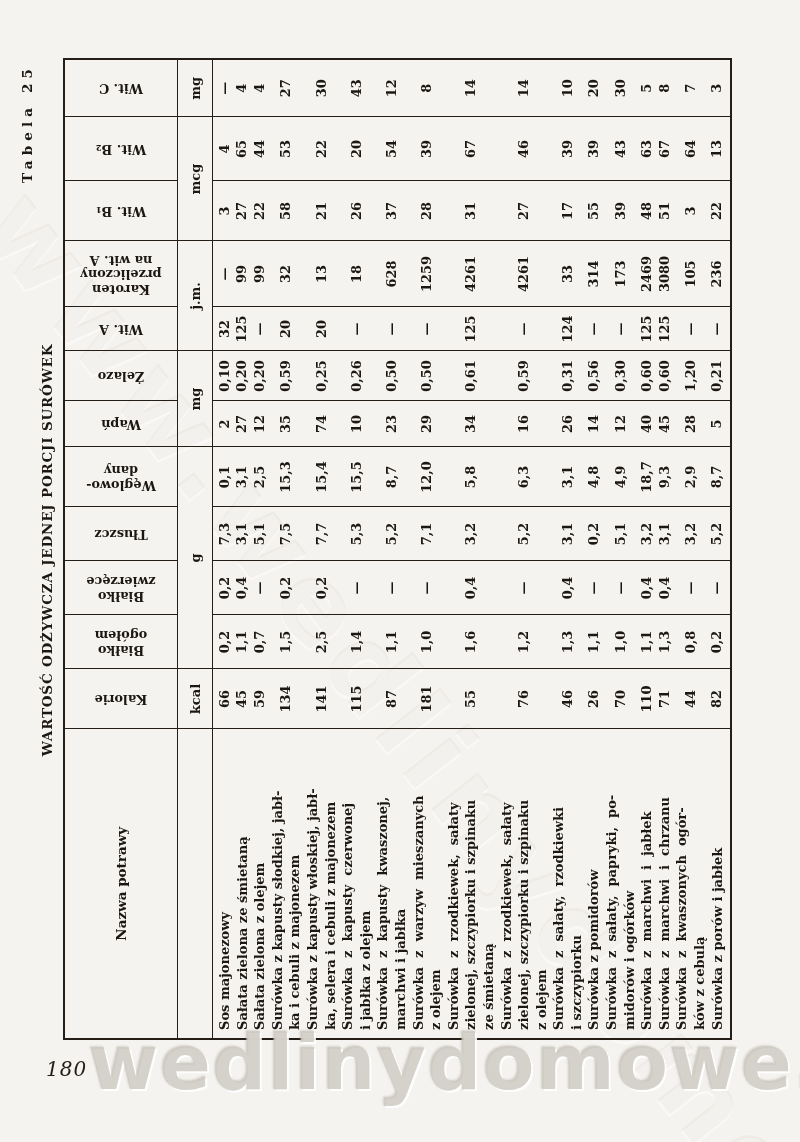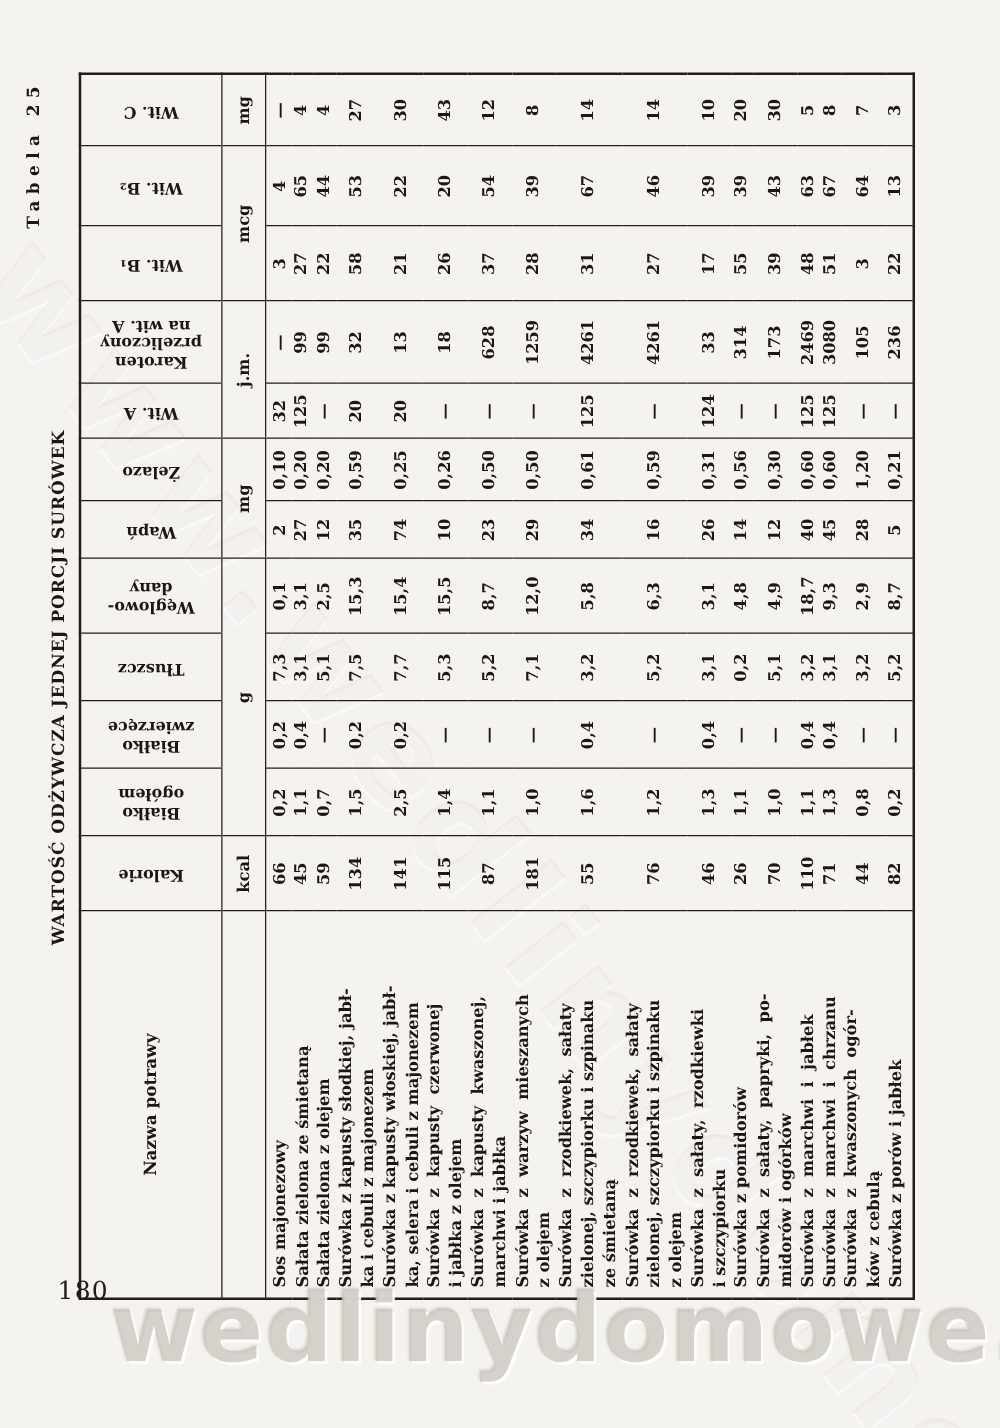--- a/index.html
+++ b/index.html
@@ -68,22 +68,22 @@
   td.val{
     font-size:13px;font-weight:700;text-align:center;vertical-align:middle;
     line-height:16px;
   }
   tbody tr td{border-top:none;border-bottom:none;}
   tbody tr:first-child td{padding-top:3px;}
   tbody tr:last-child td{padding-bottom:4px;}
 
   
   .page-number{
-    position:absolute;left:46px;top:1020px;z-index:4;
-    font-size:20px;font-weight:400;letter-spacing:1px;color:#221c15;
+    position:absolute;left:46px;top:1057px;z-index:4;
+    font-size:20px;font-weight:400;letter-spacing:1px;color:#221c15;font-style:italic;
   }
   .bottom-wm{
     position:absolute;left:88px;top:1018px;z-index:3;width:712px;
     font-family:"DejaVu Sans","Liberation Sans",sans-serif;
     font-weight:700;font-size:76px;letter-spacing:1px;white-space:nowrap;
     color:rgba(206,202,194,0.85);
     text-shadow:2px 2px 0 rgba(255,255,255,0.9), -1px -1px 2px rgba(140,132,120,0.25);
     pointer-events:none;
   }
 </style>

